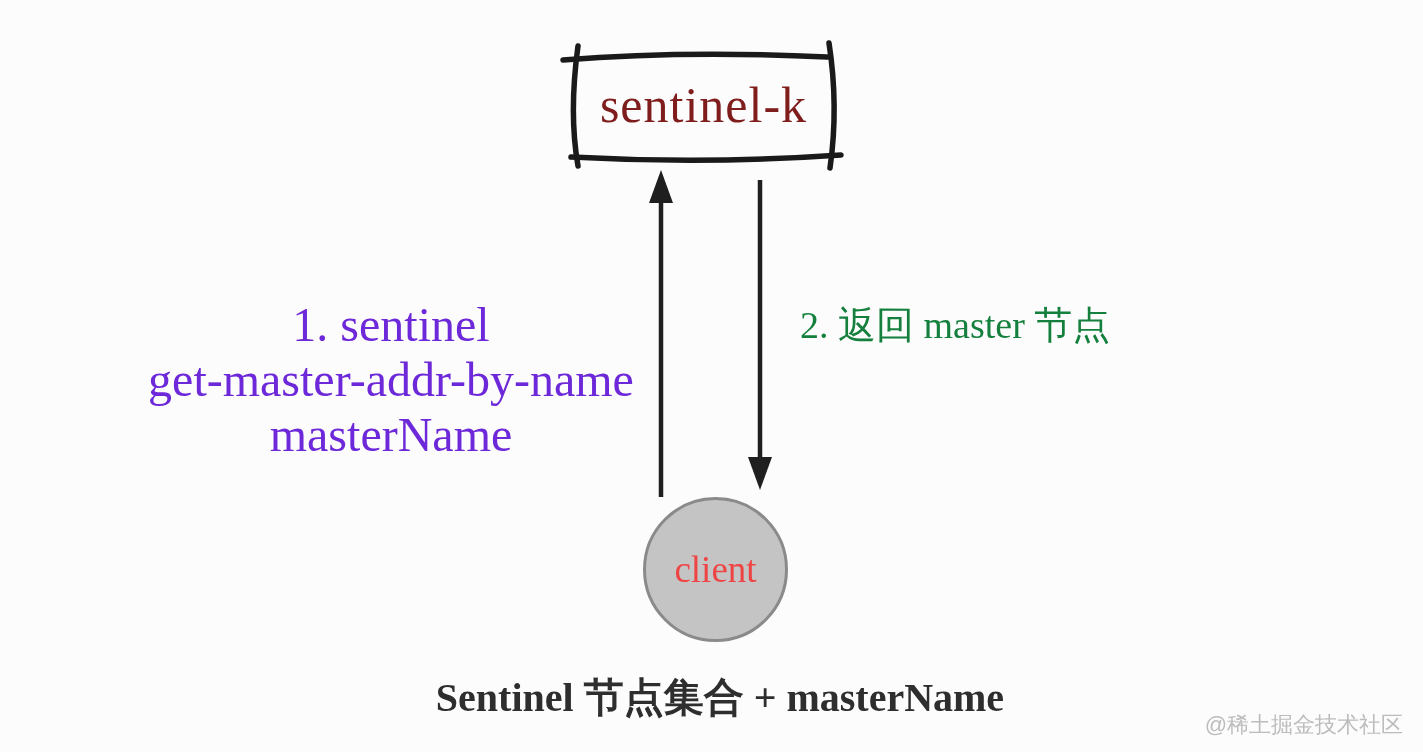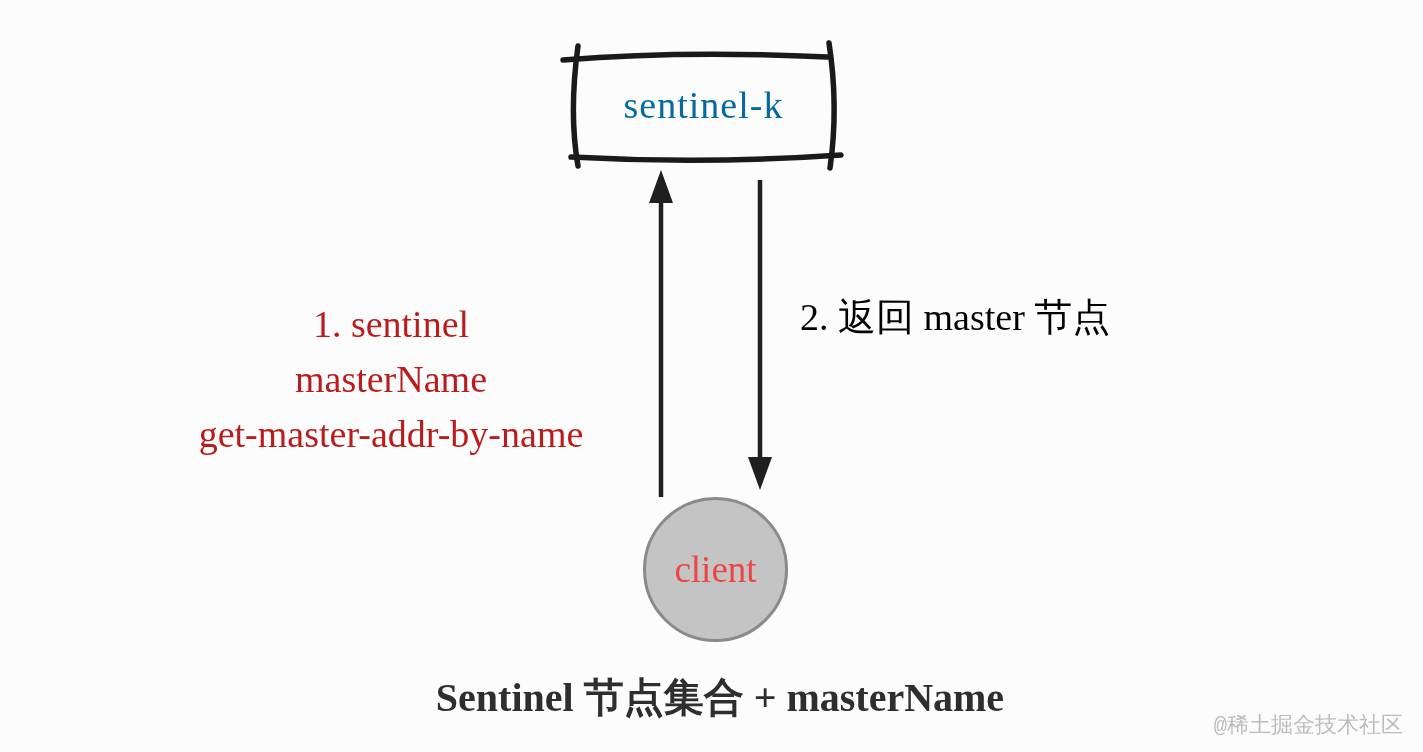--- a/index.html
+++ b/index.html
@@ -28,38 +28,38 @@
     white-space: nowrap;
   }
   .sentinel-box-label {
     left: 575px;
     top: 53px;
     width: 257px;
     height: 104px;
     display: flex;
     align-items: center;
     justify-content: center;
-    font-size: 38px;
+    font-size: 50px;
     letter-spacing: 1px;
-    color: #0369a1;
+    color: #7f1d1d;
   }
   .step1-label {
     left: 121px;
     top: 297px;
     width: 540px;
     text-align: center;
-    font-size: 38px;
+    font-size: 48px;
     line-height: 55px;
-    color: #b91c1c;
+    color: #6d28d9;
   }
   .step2-label {
     left: 800px;
-    top: 292px;
+    top: 300px;
     font-size: 38px;
-    color: #000000;
+    color: #15803d;
     font-family: Liberation Serif, serif;
   }
   .client-label {
     left: 644px;
     top: 498px;
     width: 143px;
     height: 143px;
     display: flex;
     align-items: center;
     justify-content: center;
@@ -72,21 +72,21 @@
     width: 650px;
     text-align: center;
     font-size: 40px;
     color: #2e2e2e;
     font-weight: bold;
   }
   .watermark {
     right: 20px;
     bottom: 12px;
     font-size: 22px;
-    font-family: Liberation Mono, monospace;
+    font-family: Liberation Sans, sans-serif;
     color: #bcbcbc;
   }
 </style>
 </head>
 <body>
 
 <div class="stage">
 
   <svg class="diagram-svg" viewBox="0 0 1423 752" xmlns="http://www.w3.org/2000/svg">
 
@@ -107,22 +107,22 @@
       <polygon points="760,490 748,457 772,457" fill="#1f1f1f"></polygon>
     </g>
 
     <circle cx="715.5" cy="569.5" r="71" fill="#c4c4c4" stroke="#8a8a8a" stroke-width="3"></circle>
   </svg>
 
   <div class="label sentinel-box-label">sentinel-k</div>
 
   <div class="label step1-label">
     <div>1. sentinel</div>
+    <div>get-master-addr-by-name</div>
     <div>masterName</div>
-    <div>get-master-addr-by-name</div>
   </div>
 
   <div class="label step2-label">2. 返回 master 节点</div>
 
   <div class="label client-label">client</div>
 
   <div class="label caption">Sentinel 节点集合 + masterName</div>
 
   <div class="label watermark">@稀土掘金技术社区</div>
 

